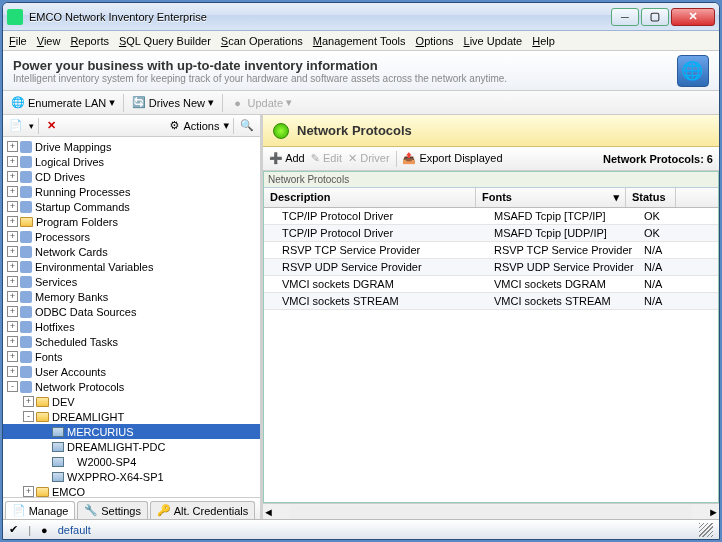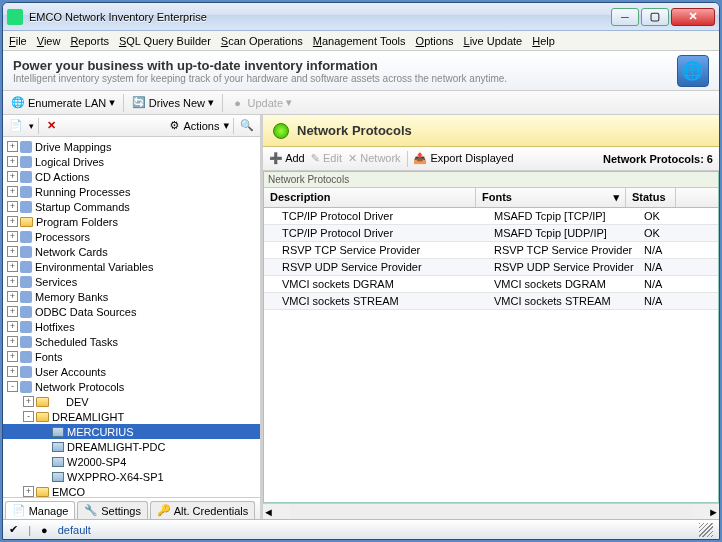--- a/index.html
+++ b/index.html
@@ -151,21 +151,21 @@
           <div class="tree-item">
             <span class="spacer" style="width:4px"></span>
             <span class="expander">+</span>
             <span class="generic-icon"></span>
             <span class="label" style="margin-left:3px">Logical Drives</span>
           </div>
           <div class="tree-item">
             <span class="spacer" style="width:4px"></span>
             <span class="expander">+</span>
             <span class="generic-icon"></span>
-            <span class="label" style="margin-left:3px">CD Actions</span>
+            <span class="label" style="margin-left:3px">CD Drives</span>
           </div>
           <div class="tree-item">
             <span class="spacer" style="width:4px"></span>
             <span class="expander">+</span>
             <span class="generic-icon"></span>
             <span class="label" style="margin-left:3px">Running Processes</span>
           </div>
           <div class="tree-item">
             <span class="spacer" style="width:4px"></span>
             <span class="expander">+</span>
@@ -241,21 +241,21 @@
           <div class="tree-item">
             <span class="spacer" style="width:4px"></span>
             <span class="expander">-</span>
             <span class="generic-icon"></span>
             <span class="label" style="margin-left:3px">Network Protocols</span>
           </div>
           <div class="tree-item">
             <span class="spacer" style="width:20px"></span>
             <span class="expander">+</span>
             <span class="folder-icon"></span>
-            <span class="label" style="margin-left:17px">DEV</span>
+            <span class="label" style="margin-left:3px">DEV</span>
           </div>
           <div class="tree-item">
             <span class="spacer" style="width:20px"></span>
             <span class="expander">-</span>
             <span class="folder-icon"></span>
             <span class="label" style="margin-left:3px">DREAMLIGHT</span>
           </div>
           <div class="tree-item selected">
             <span class="spacer" style="width:36px"></span>
             <span style="width:13px;display:inline-block"></span>
@@ -265,21 +265,21 @@
           <div class="tree-item">
             <span class="spacer" style="width:36px"></span>
             <span style="width:13px;display:inline-block"></span>
             <span class="pc-icon"></span>
             <span class="label" style="margin-left:3px">DREAMLIGHT-PDC</span>
           </div>
           <div class="tree-item">
             <span class="spacer" style="width:36px"></span>
             <span style="width:13px;display:inline-block"></span>
             <span class="pc-icon"></span>
-            <span class="label" style="margin-left:3px">W2000-SP4</span>
+            <span class="label" style="margin-left:13px">W2000-SP4</span>
           </div>
           <div class="tree-item">
             <span class="spacer" style="width:36px"></span>
             <span style="width:13px;display:inline-block"></span>
             <span class="pc-icon"></span>
             <span class="label" style="margin-left:3px">WXPPRO-X64-SP1</span>
           </div>
           <div class="tree-item">
             <span class="spacer" style="width:20px"></span>
             <span class="expander">+</span>
@@ -312,21 +312,21 @@
         <div class="btn">
           <span>➕</span>
           <span>Add</span>
         </div>
         <div class="btn disabled">
           <span>✎</span>
           <span>Edit</span>
         </div>
         <div class="btn disabled">
           <span>✕</span>
-          <span>Network</span>
+          <span>Driver</span>
         </div>
         <div style="width:1px;height:16px;background:#ccc"></div>
         <div class="btn">
           <span>📤</span>
           <span>Export Displayed</span>
         </div>
         <div class="right-txt">Network Protocols: 6</div>
       </div>
       <div class="grid-wrap">
         <div class="grid-group">Network Protocols</div>

